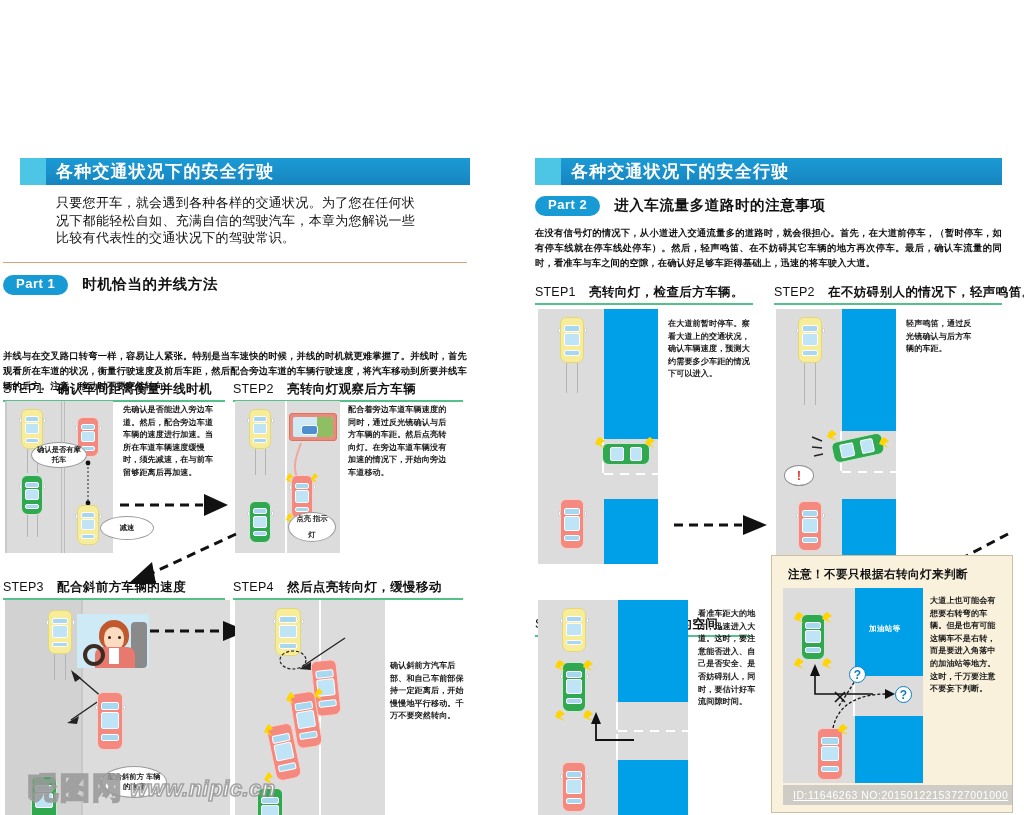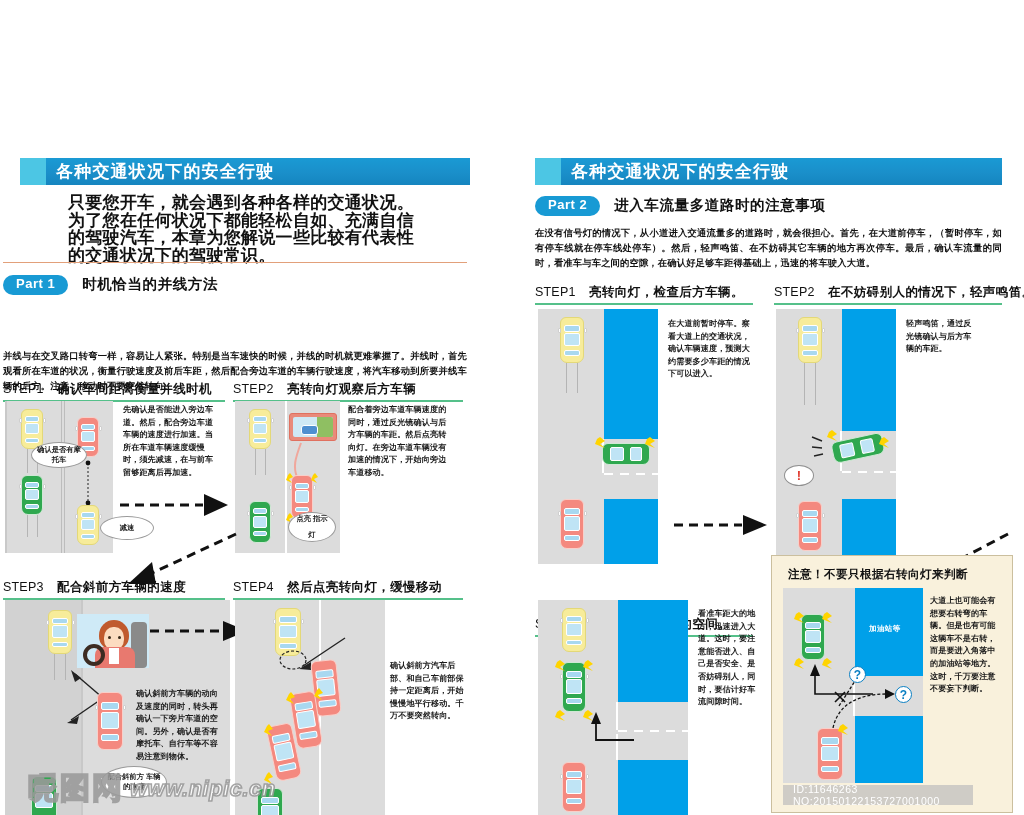--- a/index.html
+++ b/index.html
@@ -43,25 +43,24 @@
     font-weight: bold;
     letter-spacing: 1.2px;
     padding-left: 10px;
     white-space: nowrap;
   }
 
   
   .intro {
     position: absolute;
     color: #111;
-    font-size: 17px;
-    font-weight: bold;
+    font-size: 13px;
+    font-weight: normal;
     line-height: 17.5px;
     letter-spacing: .3px;
-    margin-left: 12px;
   }
   .divider-rule {
     position: absolute;
     height: 1px;
     background: #e2a07a;
   }
 
   
   .part-row { position: absolute; display: flex; align-items: center; }
   .part-pill {
@@ -468,21 +467,20 @@
       </div>
 
       <div class="car car-green" style="left:26px; top:176px; width:26px; height:50px;">
         <div class="roof wind-f"></div>
         <div class="roof cabin"></div>
       </div>
     </div>
 
     <div class="bubble" style="left:101px; top:766px; width:66px; height:32px;">配合斜前方 车辆的速度</div>
 
-    <div class="caption" style="left:136px; top:688px; width:90px;">确认斜前方车辆的动向及速度的同时，转头再确认一下旁片车道的空间。另外，确认是否有摩托车、自行车等不容易注意到物体。</div>
 
     <svg class="flow-arrow" style="left:148px; top:618px;" width="100" height="26">
       <line x1="2" y1="13" x2="74" y2="13" stroke="#111" stroke-width="3" stroke-dasharray="9,6"></line>
       <polygon points="75,3 99,13 75,23" fill="#111"></polygon>
     </svg>
 
     <div class="step-head" style="left:233px; top:577px; width:230px;">
       <span class="step-no">STEP4</span>
       <span class="step-label">然后点亮转向灯，缓慢移动</span>
     </div>
@@ -759,21 +757,21 @@
       </div>
       <svg width="140" height="195" style="position:absolute;left:0;top:0;">
         <g fill="#ffd400">
           <polygon points="60,136 65,140 60,143 65,147 55,143 57,138"></polygon>
         </g>
       </svg>
     </div>
 
     <div class="caption" style="left:418px; top:595px; width:70px;">大道上也可能会有想要右转弯的车辆。但是也有可能这辆车不是右转，而是要进入角落中的加油站等地方。这时，千万要注意不要妄下判断。</div>
 
-    <div class="id-strip" style="left:271px; top:785px; width:190px; height:20px;">ID:11646263 NO:20150122153727001000</div>
+    <div class="id-strip" style="left:271px; top:785px; width:230px; height:20px;text-decoration:underline;">ID:11646263 NO:20150122153727001000</div>
   </div>
 
   <div class="watermark" style="left:28px; top:768px;">
     <span class="wm-cn">昵图网</span>
     <span class="wm-url">www.nipic.cn</span>
   </div>
 
 </div>
 
 </body></html>

